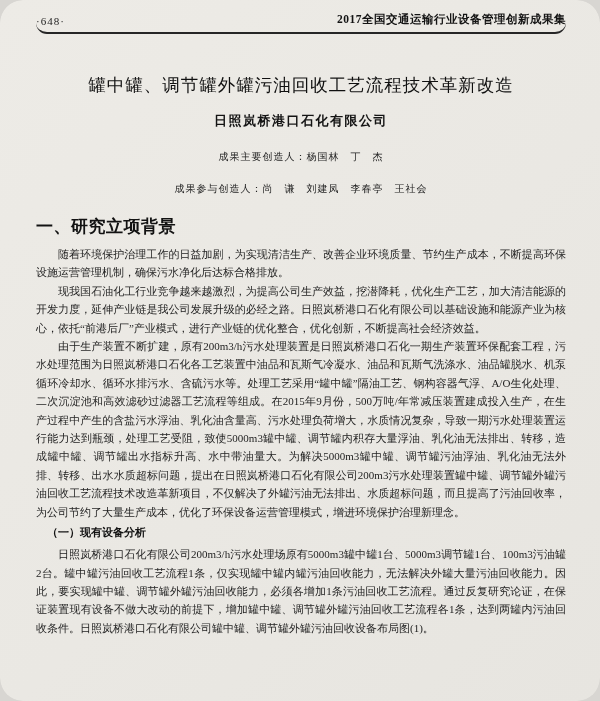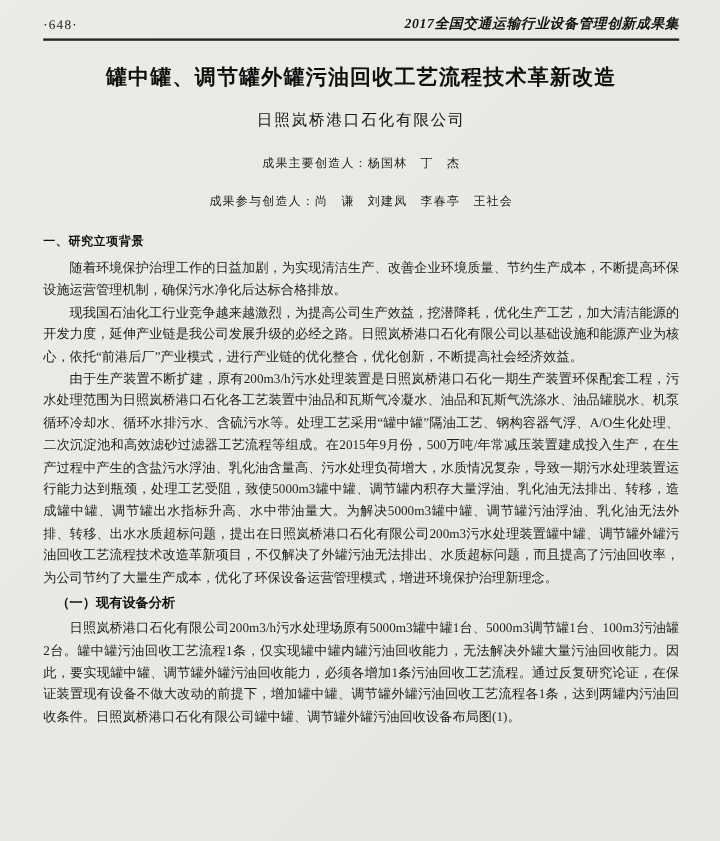--- a/index.html
+++ b/index.html
@@ -1,15 +1,15 @@
 <!DOCTYPE html>
 <html><head>
 <meta charset="utf-8">
 <style>
-  * { margin: 0; padding: 0; box-sizing: border-box; }
+  * { margin: 0; padding: 0; box-sizing: border-box; border-radius: 23px; }
   html, body { width: 600px; height: 701px; }
   body {
     font-family: "Liberation Serif", "DejaVu Serif", serif;
     background: #d8d6d2;
     color: #1c1c1c;
     -webkit-font-smoothing: antialiased;
   }
   .page {
     width: 600px;
     height: 701px;
@@ -26,55 +26,54 @@
     padding-bottom: 5px;
     border-bottom: 2px solid #262626;
   }
   .page-number {
     font-size: 11px;
     letter-spacing: 1px;
     color: #222;
   }
   .journal-title {
     font-size: 11.5px;
-    font-style: italic;
     font-weight: bold;
     color: #141414;
     letter-spacing: 0.5px;
   }
   
   .article-title {
-    margin-top: 18px;
+    margin-top: 39px;
     text-align: center;
     font-size: 17.5px;
-    font-weight: bold;
+    font-weight: normal;
     letter-spacing: 1px;
     color: #101010;
   }
   .company-name {
     margin-top: 15px;
     text-align: center;
     font-size: 13px;
-    font-weight: normal;
+    font-weight: bold;
     letter-spacing: 1.5px;
     color: #141414;
   }
   
   .authors {
     margin-top: 20px;
     text-align: center;
     font-size: 10px;
     color: #232323;
   }
   .authors p { margin: 18px 0; letter-spacing: 1px; }
   
   .section-heading {
     margin-top: 19px;
     margin-bottom: 7px;
-    font-size: 10px;
+    font-size: 17px;
     font-weight: bold;
     color: #121212;
     letter-spacing: 0.5px;
     font-family: Liberation Serif, serif;
   }
   .subsection-heading {
     margin-top: 4px;
     margin-bottom: 5px;
     font-size: 11px;
     font-weight: bold;

